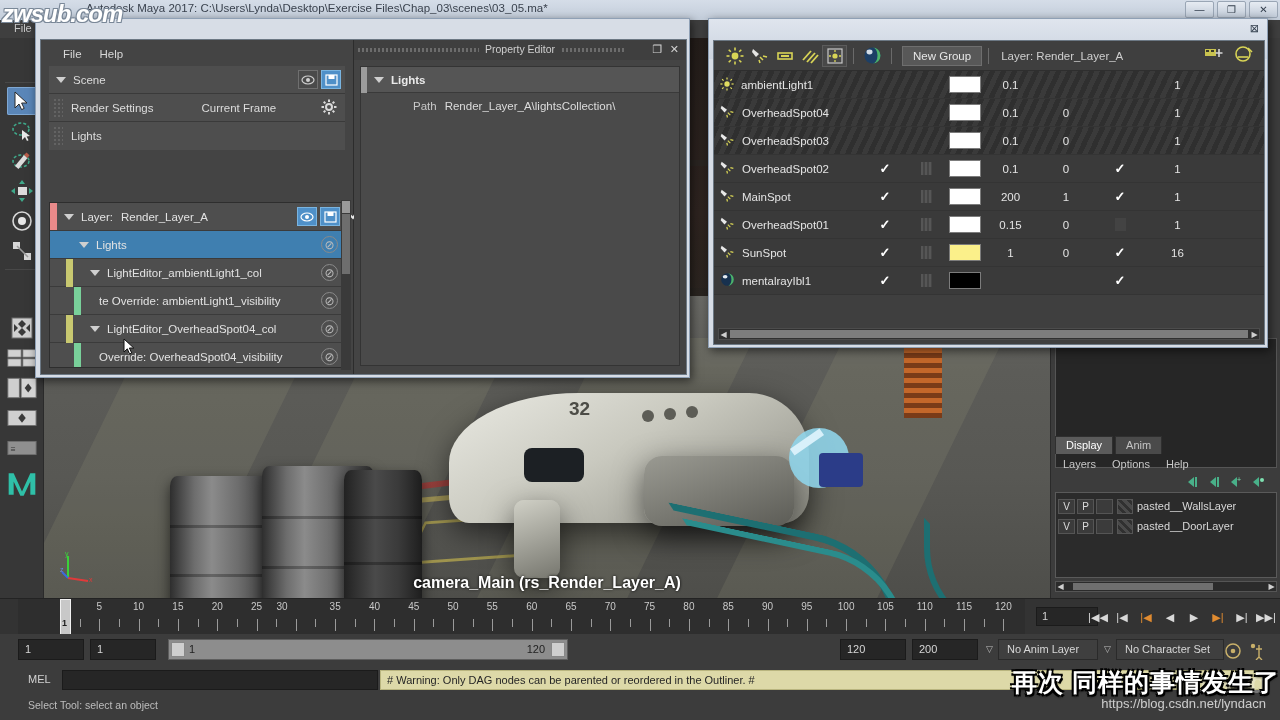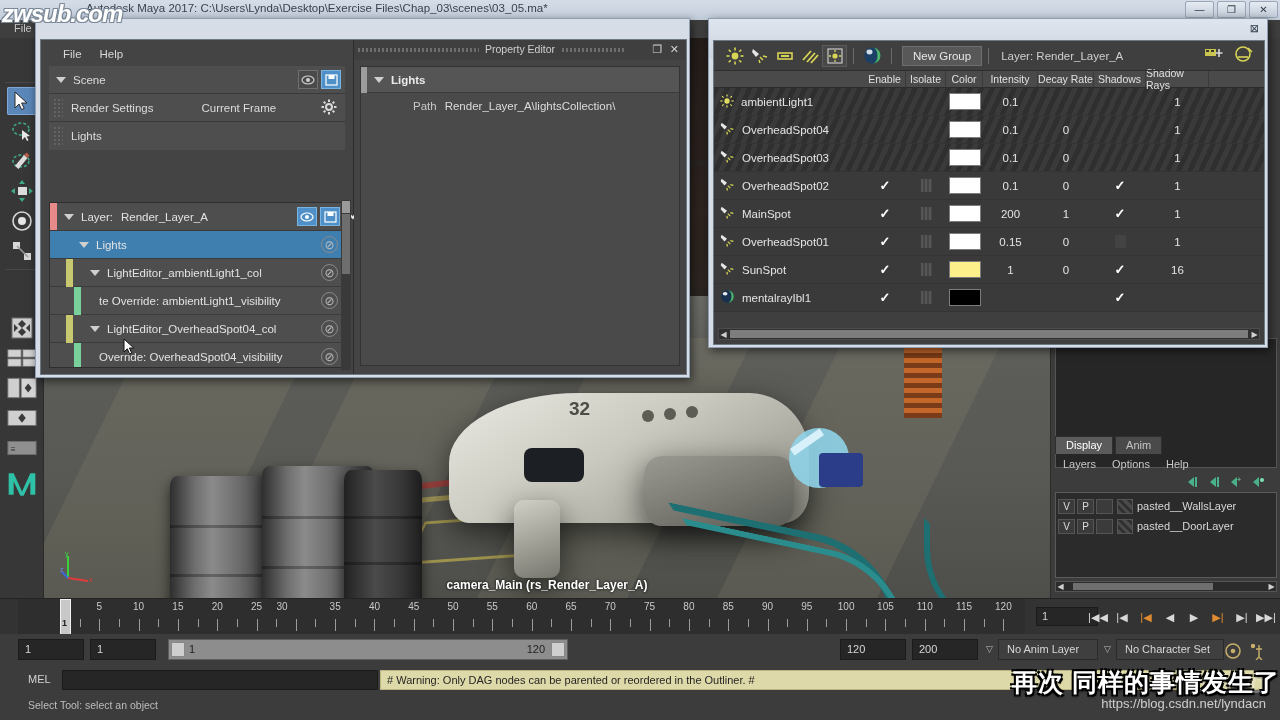--- a/index.html
+++ b/index.html
@@ -55,21 +55,21 @@
     background:linear-gradient(to right,#2e2e2e 0%,#6d6d6d 22%,#8b8b8b 38%,#6d6d6d 62%,#2b2b2b 100%);
     box-shadow:0 6px 14px rgba(0,0,0,.6); }
   .barrel::before,.barrel::after { content:""; position:absolute; left:0; right:0; height:3px;
     background:rgba(0,0,0,.28); }
   .barrel::before { top:33%; } .barrel::after { top:66%; }
   .ship { position:absolute; background:linear-gradient(150deg,#e9e9e2,#c9c9bf 45%,#8d8d84);
     box-shadow:0 10px 30px rgba(0,0,0,.55); }
   .stripeY { position:absolute; background:rgba(232,208,90,0.5); }
   .stripeR { position:absolute; background:rgba(176,56,54,0.75); }
   #vpLabel { position:absolute; left:0; right:0; bottom:6px; text-align:center;
-    color:#ffffff; font-size:12px; font-weight:bold; text-shadow:0 0 3px #000; }
+    color:#ffffff; font-size:16px; font-weight:bold; text-shadow:0 0 3px #000; }
   #axisGizmo { position:absolute; left:16px; bottom:14px; width:34px; height:34px; }
 
   
   #rightdock { position:absolute; left:1050px; top:38px; width:230px; height:560px;
     background:#3c3c3c; border-left:1px solid #2a2a2a; }
   #chanBox { position:absolute; left:4px; top:300px; width:222px; height:130px;
     background:#262626; border:1px solid #555; }
   #layerEd { position:absolute; left:4px; top:398px; width:222px; height:160px; }
   .tabrow { display:flex; height:18px; }
   .tab { font-size:11px; color:#c4c4c4; padding:2px 10px; background:#4a4a4a;
@@ -813,31 +813,20 @@
         <span>
           <svg width="20" height="18" viewBox="0 0 20 18">
               <circle cx="9" cy="9" r="7" fill="none" stroke="#d8d456" stroke-width="1.6"></circle>
               <path d="M4 12 L14 12" stroke="#d8d456" stroke-width="1.6"></path>
               <path d="M14 3 L18 7" stroke="#d8d456" stroke-width="1.6"></path>
             </svg>
         </span>
       </span>
     </div>
 
-    <div id="leHeader">
-      <div style="width:150px;border-right:none;"></div>
-      <div style="width:42px;">Enable</div>
-      <div style="width:40px;">Isolate</div>
-      <div style="width:37px;">Color</div>
-      <div style="width:55px;">Intensity</div>
-      <div style="width:56px;">Decay Rate</div>
-      <div style="width:52px;">Shadows</div>
-      <div style="width:63px;">Shadow Rays</div>
-      <div style="flex:1;border-right:none;"></div>
-    </div>
 
     <div id="leRows">
         <div class="lrow striped">
           <div class="lname" style="width: 150px;">
             <span><svg width="14" height="14" viewBox="0 0 18 18">
                 <circle cx="9" cy="9" r="3.4" fill="#e0dc60"></circle>
                 <g stroke="#e0dc60" stroke-width="1.6">
                   <path d="M9 0.5 L9 3.2"></path>
                   <path d="M9 14.8 L9 17.5"></path>
                   <path d="M0.5 9 L3.2 9"></path>

